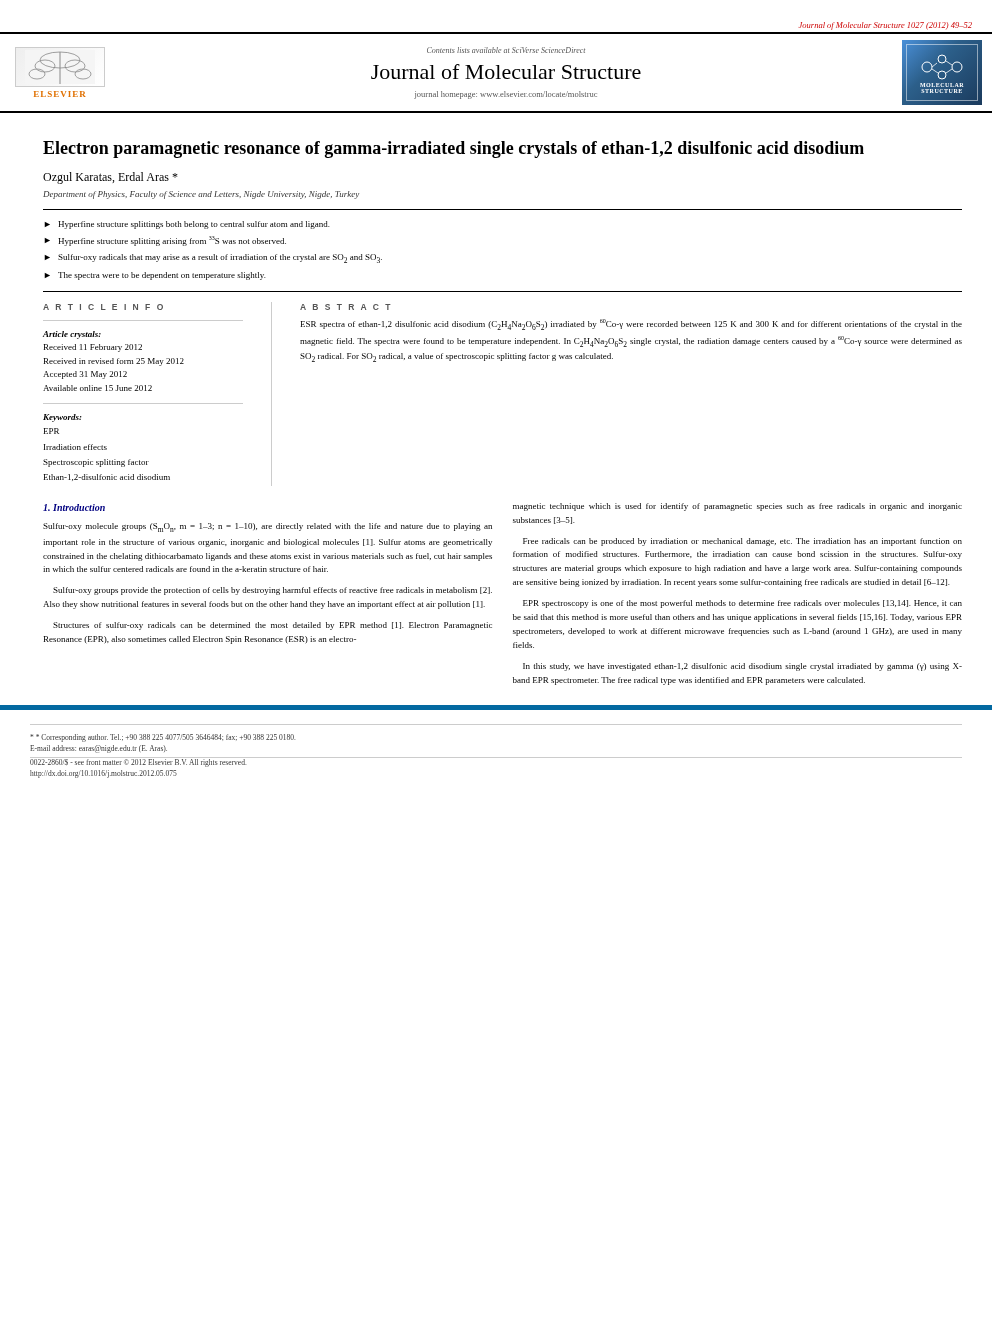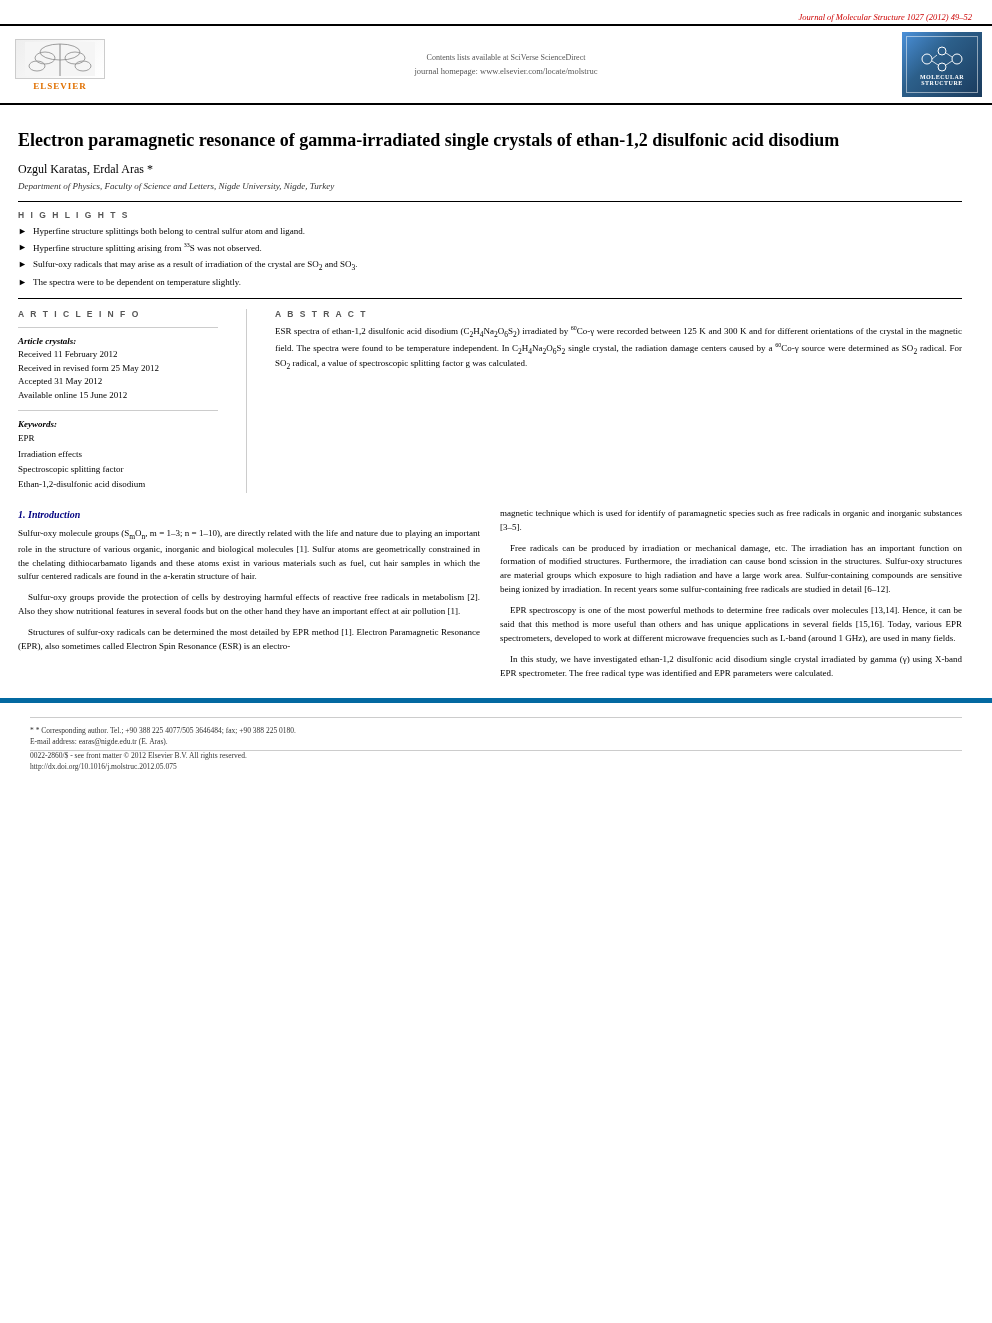--- a/index.html
+++ b/index.html
@@ -14,21 +14,21 @@
     .page {
       width: 992px;
       min-height: 1323px;
       background: #fff;
       position: relative;
     }
 
     
     .top-bar {
       text-align: right;
-      padding: 12px 20px 2px 20px;
+      padding: 20px 20px 2px 20px;
       font-size: 8.5px;
       color: #c00;
       font-style: italic;
       border-bottom: none;
     }
 
     
     .journal-header {
       display: flex;
       align-items: center;
@@ -65,20 +65,21 @@
       letter-spacing: 1px;
     }
     .journal-header .center-info {
       flex: 1;
       text-align: center;
     }
     .journal-header .center-info .sciverse-line {
       font-size: 8px;
       color: #555;
       margin-bottom: 4px;
+      font-style: italic;
     }
     .journal-header .center-info .journal-title {
       font-size: 22px;
       font-weight: normal;
       color: #000;
       font-family: 'Times New Roman', serif;
       margin-bottom: 4px;
     }
     .journal-header .center-info .homepage-line {
       font-size: 8.5px;
@@ -105,21 +106,21 @@
       width: 100%;
       height: 100%;
       display: flex;
       flex-direction: column;
       align-items: center;
       justify-content: center;
     }
 
     
     .main-content {
-      padding: 10px 30px 10px 18px;
+      padding: 10px 30px 10px 43px;
     }
 
     
     .article-title {
       font-size: 18px;
       font-weight: bold;
       color: #000;
       margin-top: 14px;
       margin-bottom: 10px;
       line-height: 1.3;
@@ -315,20 +316,21 @@
           <ellipse cx="58" cy="24" rx="8" ry="5" fill="none" stroke="#888" stroke-width="0.8"></ellipse>
         </svg>
       </div>
       <div class="elsevier-name">ELSEVIER</div>
     </div>
 
     <div class="center-info">
       <div class="sciverse-line">
         <span>Contents lists available at SciVerse ScienceDirect</span>
       </div>
+      <div class="journal-title">Journal of Molecular Structure</div>
       <div class="homepage-line">
         <span>journal homepage: www.elsevier.com/locate/molstruc</span>
       </div>
     </div>
 
     <div class="right-logo">
       <div class="right-logo-inner">
         <svg width="50" height="30" viewBox="0 0 50 30">
           <circle cx="10" cy="15" r="5" fill="none" stroke="#fff" stroke-width="1"></circle>
           <circle cx="25" cy="7" r="4" fill="none" stroke="#fff" stroke-width="1"></circle>
@@ -350,21 +352,20 @@
 
     <div class="authors">
       <span>Ozgul Karatas, Erdal Aras *</span>
     </div>
 
     <div class="affiliation">Department of Physics, Faculty of Science and Letters, Nigde University, Nigde, Turkey</div>
 
     <hr class="hr-bold">
 
     <div class="highlights-section">
-      <div class="section-label">H I G H L I G H T S</div>
       <div class="highlight-item">
         <span class="highlight-arrow">►</span>
         <span>Hyperfine structure splittings both belong to central sulfur atom and ligand.</span>
       </div>
       <div class="highlight-item">
         <span class="highlight-arrow">►</span>
         <span>Hyperfine structure splitting arising from <sup>33</sup>S was not observed.</span>
       </div>
       <div class="highlight-item">
         <span class="highlight-arrow">►</span>

